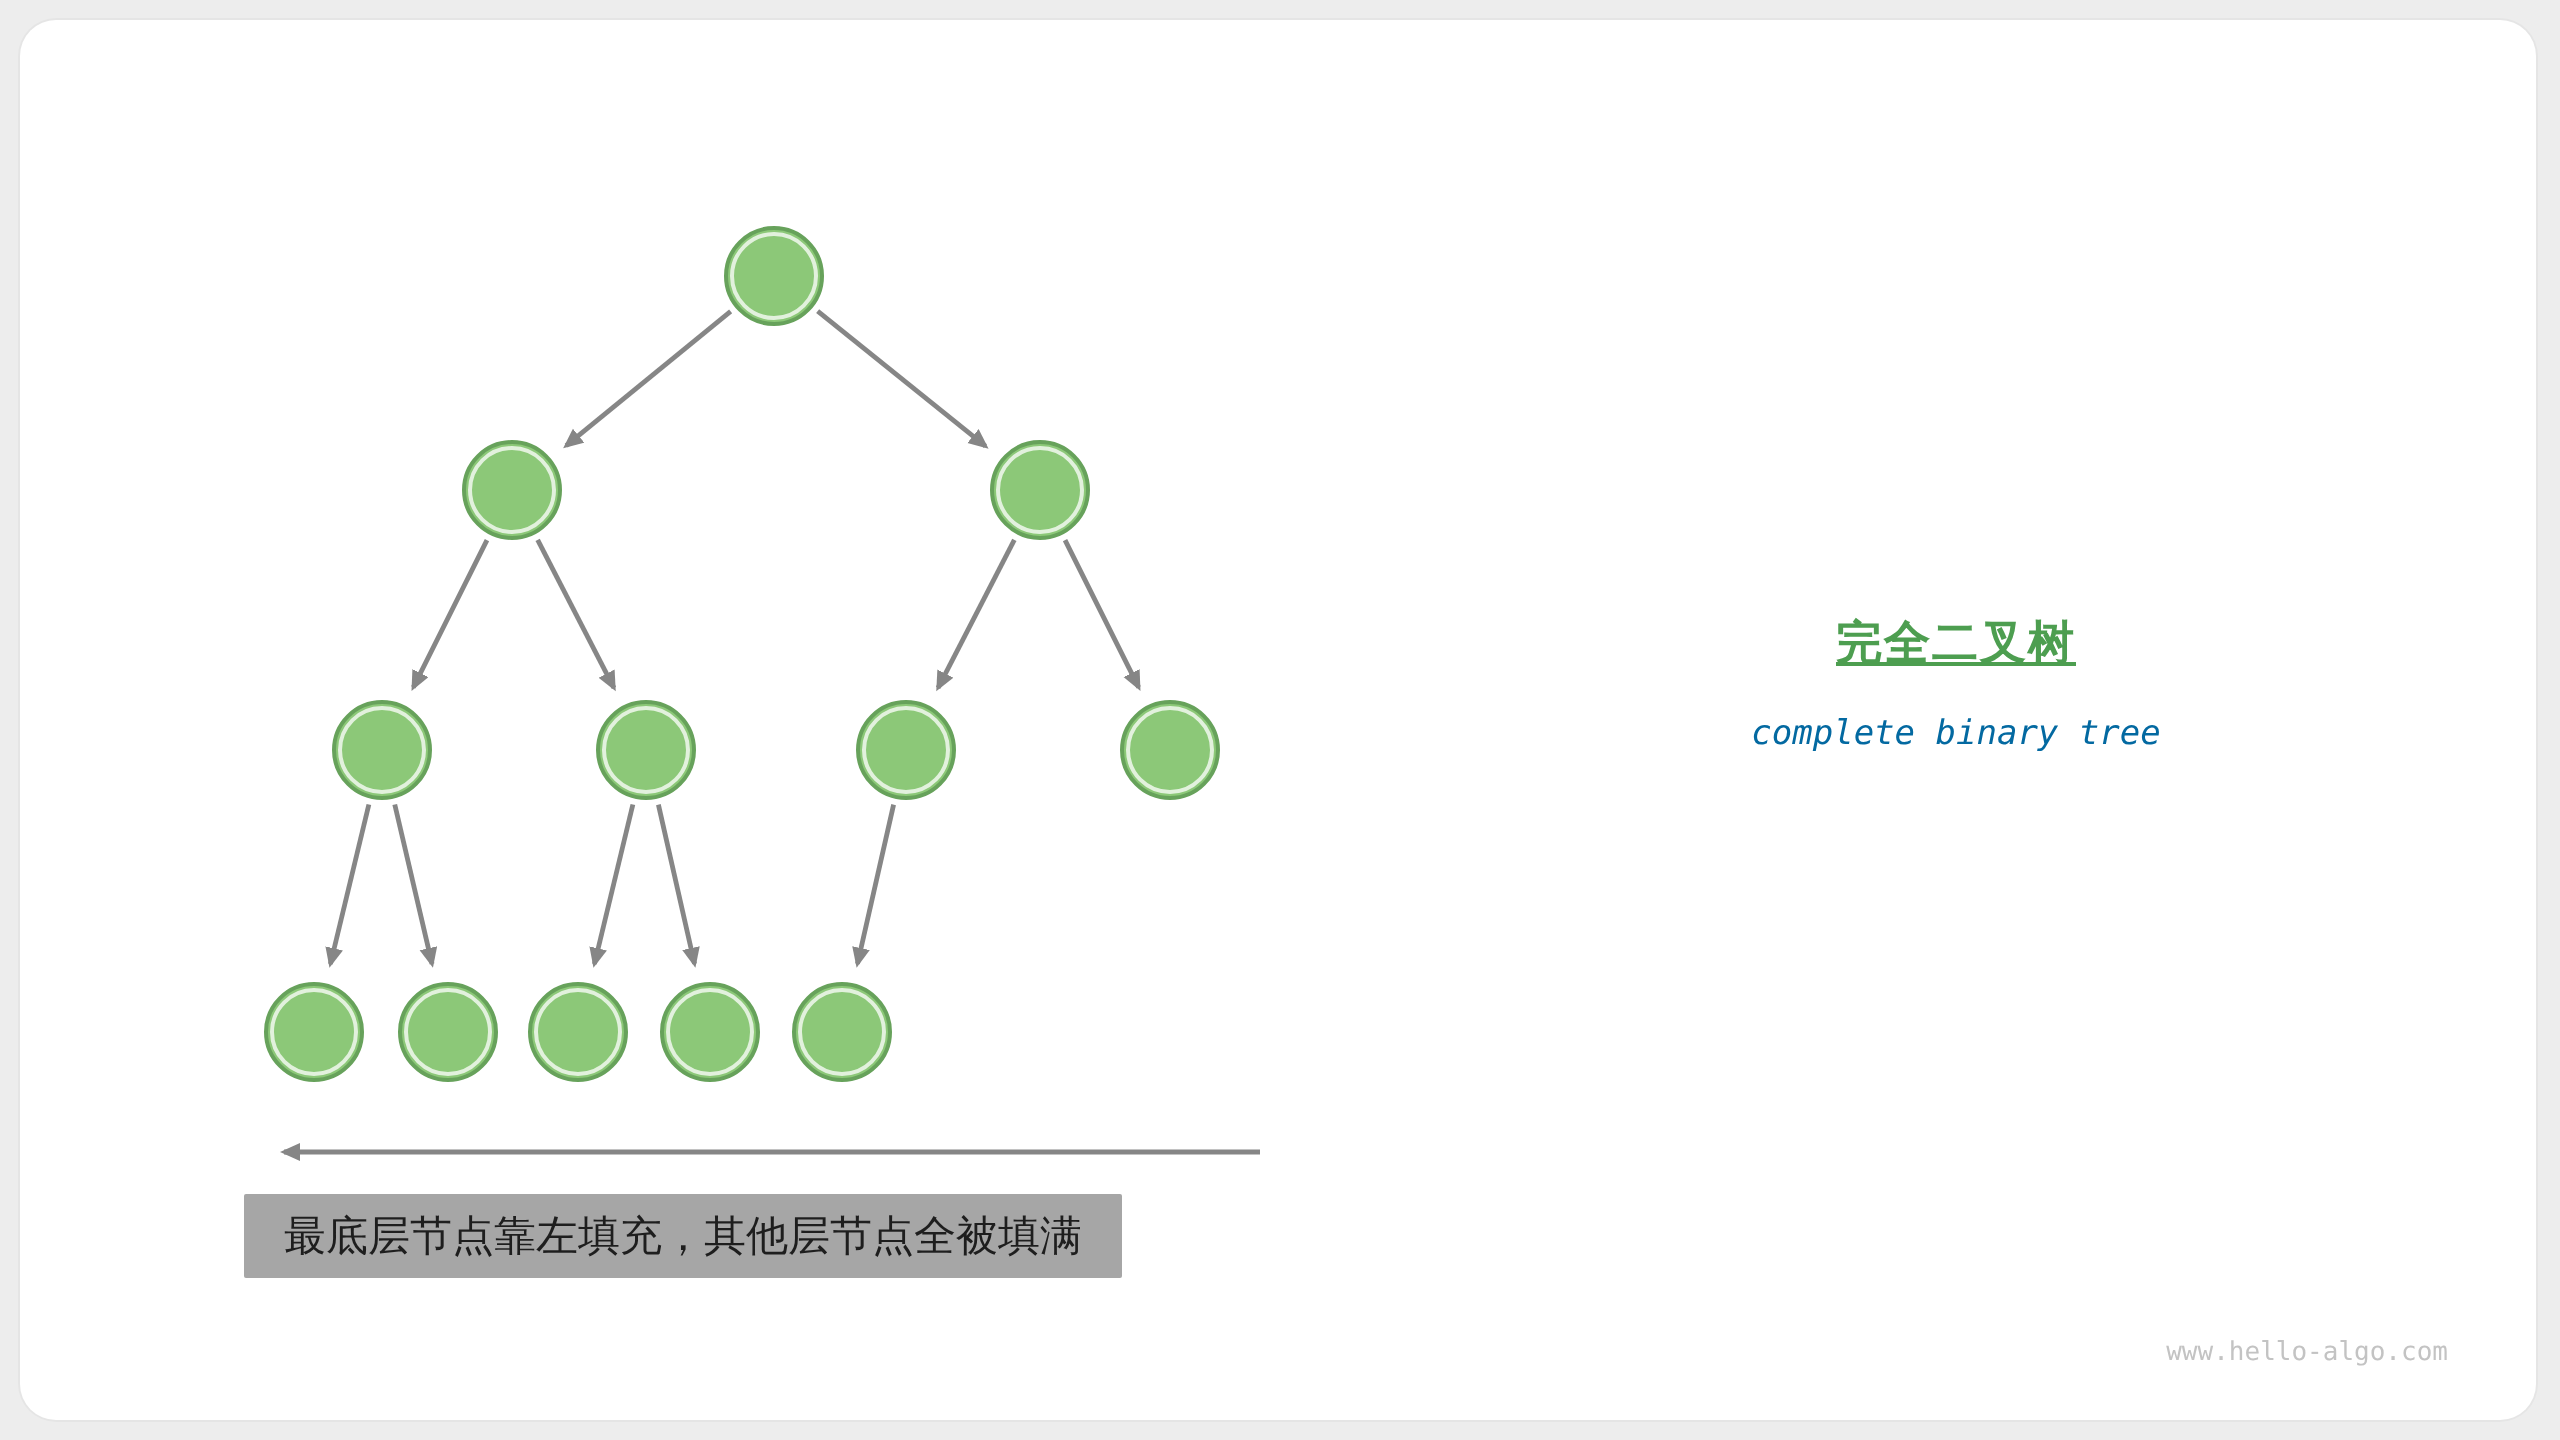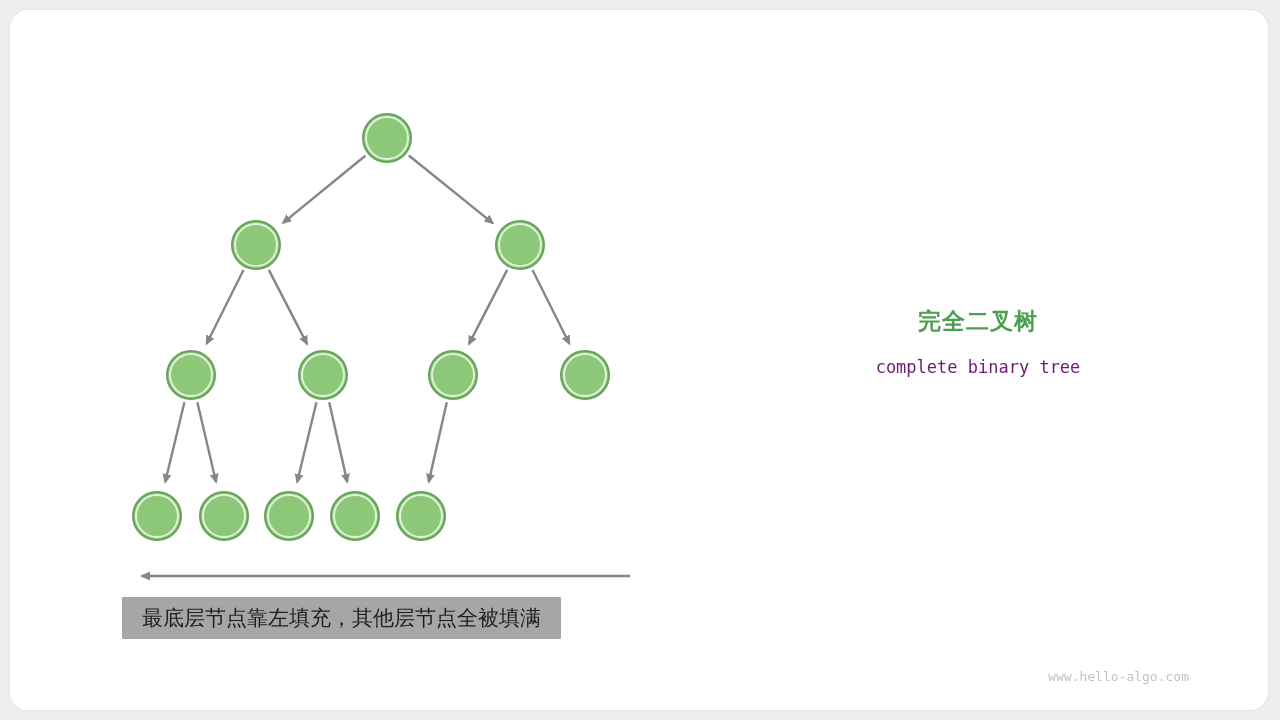--- a/index.html
+++ b/index.html
@@ -40,40 +40,42 @@
     left: 818px;
     top: 296px;
     width: 300px;
     text-align: center;
   }
   .title-zh {
     font-size: 23px;
     font-weight: bold;
     letter-spacing: 1px;
     margin-bottom: 20px;
+    text-decoration: underline;
   }
   .title-en {
     font-family: "DejaVu Sans Mono", monospace;
     font-size: 17px;
-    color: #701a75;
+    color: #0369a1;
+    font-style: italic;
   }
   .caption-box {
     position: absolute;
     left: 112px;
     top: 587px;
     background: #a6a6a6;
     color: #1e1e1e;
     border-radius: 1px;
     padding: 7px 20px;
     font-size: 21px;
     white-space: nowrap;
   }
   .watermark {
     position: absolute;
-    right: 79px;
+    right: 44px;
     bottom: 26px;
     font-family: "DejaVu Sans Mono", monospace;
     font-size: 13px;
     color: #c3c3c3;
   }
 </style>
 </head>
 <body>
 
 <div class="canvas">

